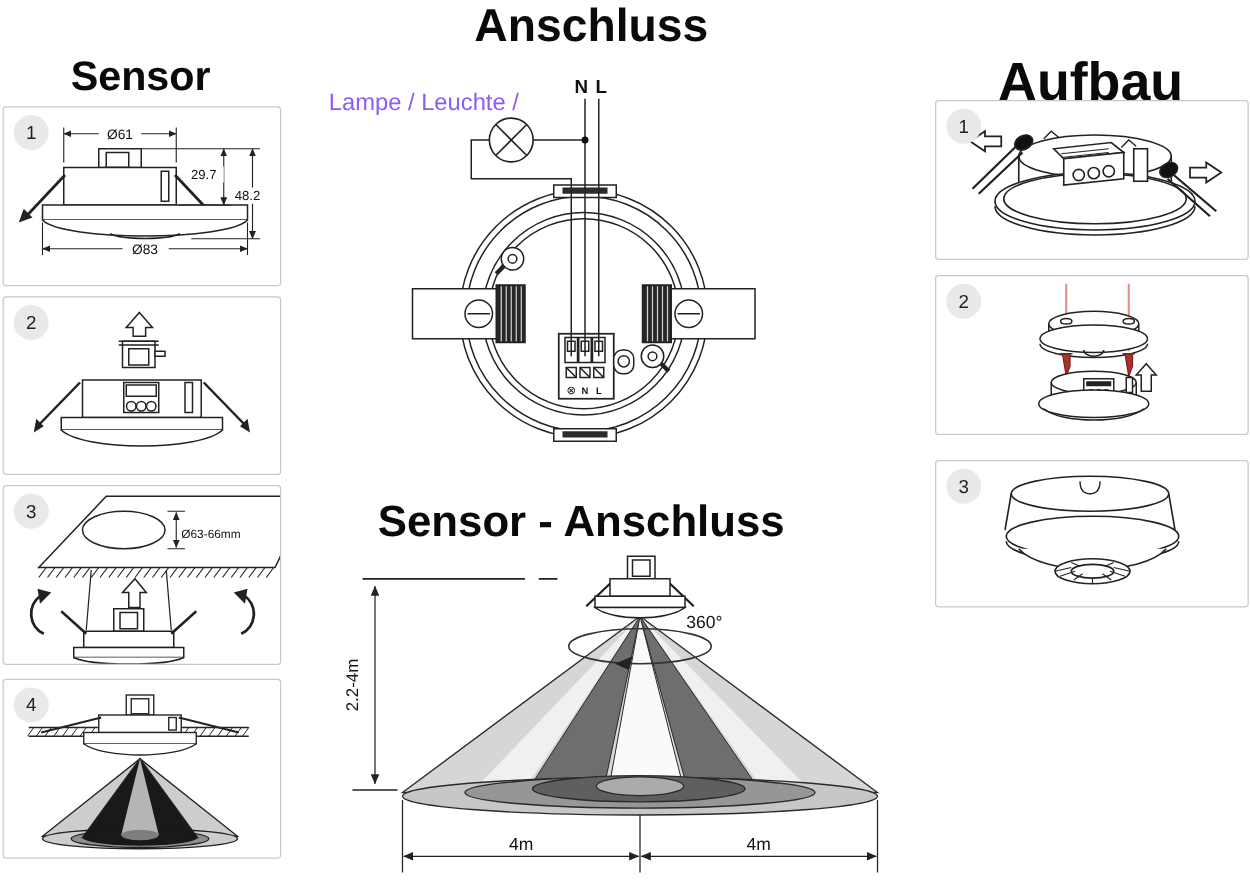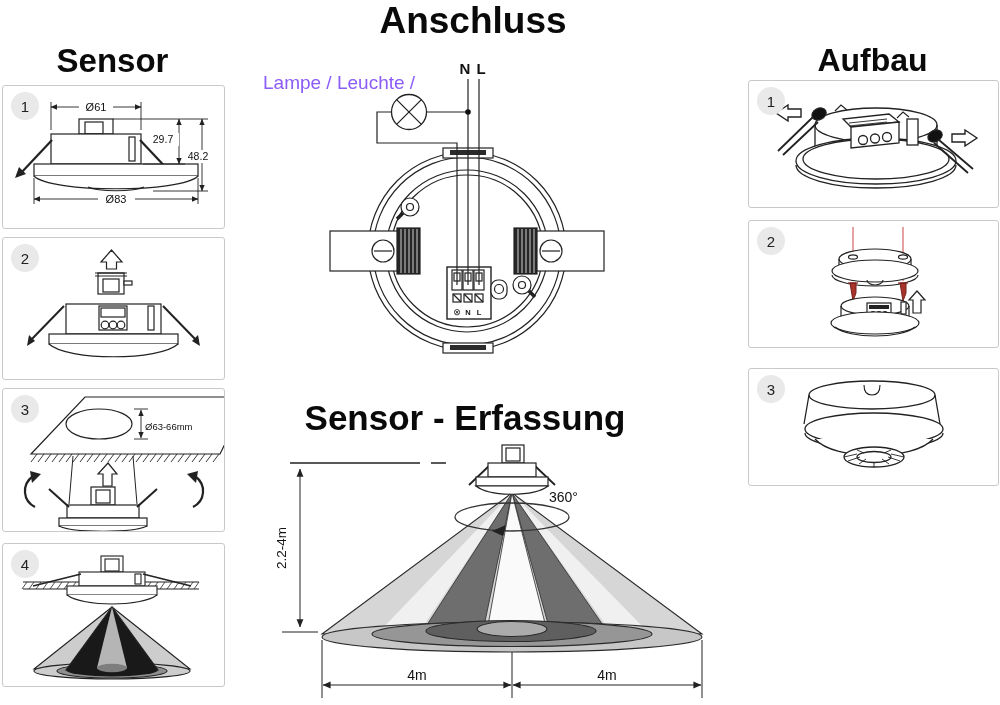--- a/index.html
+++ b/index.html
@@ -16,22 +16,22 @@
   svg text{font-family:"Liberation Sans",sans-serif;fill:#111}
   .t-bold{font-weight:bold}
 </style>
 </head>
 <body>
 
 <div class="page">
 
   <div class="title" style="left:2px;top:42px;width:221px;font-size:33px">Sensor</div>
   <div class="title" style="left:323px;top:0;width:300px;font-size:37px">Anschluss</div>
-  <div class="title" style="left:748px;top:42px;width:249px;font-size:32px">Aufbau</div>
-  <div class="title" style="left:260px;top:398px;width:410px;font-size:35px">Sensor - Erfassung</div>
+  <div class="title" style="left:748px;top:42px;width:249px;font-size:43px">Aufbau</div>
+  <div class="title" style="left:260px;top:398px;width:410px;font-size:35px">Sensor - Anschluss</div>
 
   <div class="load-label">
     <div>Lampe / Leuchte /</div>
   </div>
 
   <div class="panel" style="left:2px;top:85px;width:221px;height:142px">
     <div class="badge">1</div>
     <svg viewBox="0 0 221 142">
       <defs>
         <marker id="me1" viewBox="0 0 10 10" refX="8.5" refY="5" markerWidth="8" markerHeight="8" orient="auto-start-reverse">

